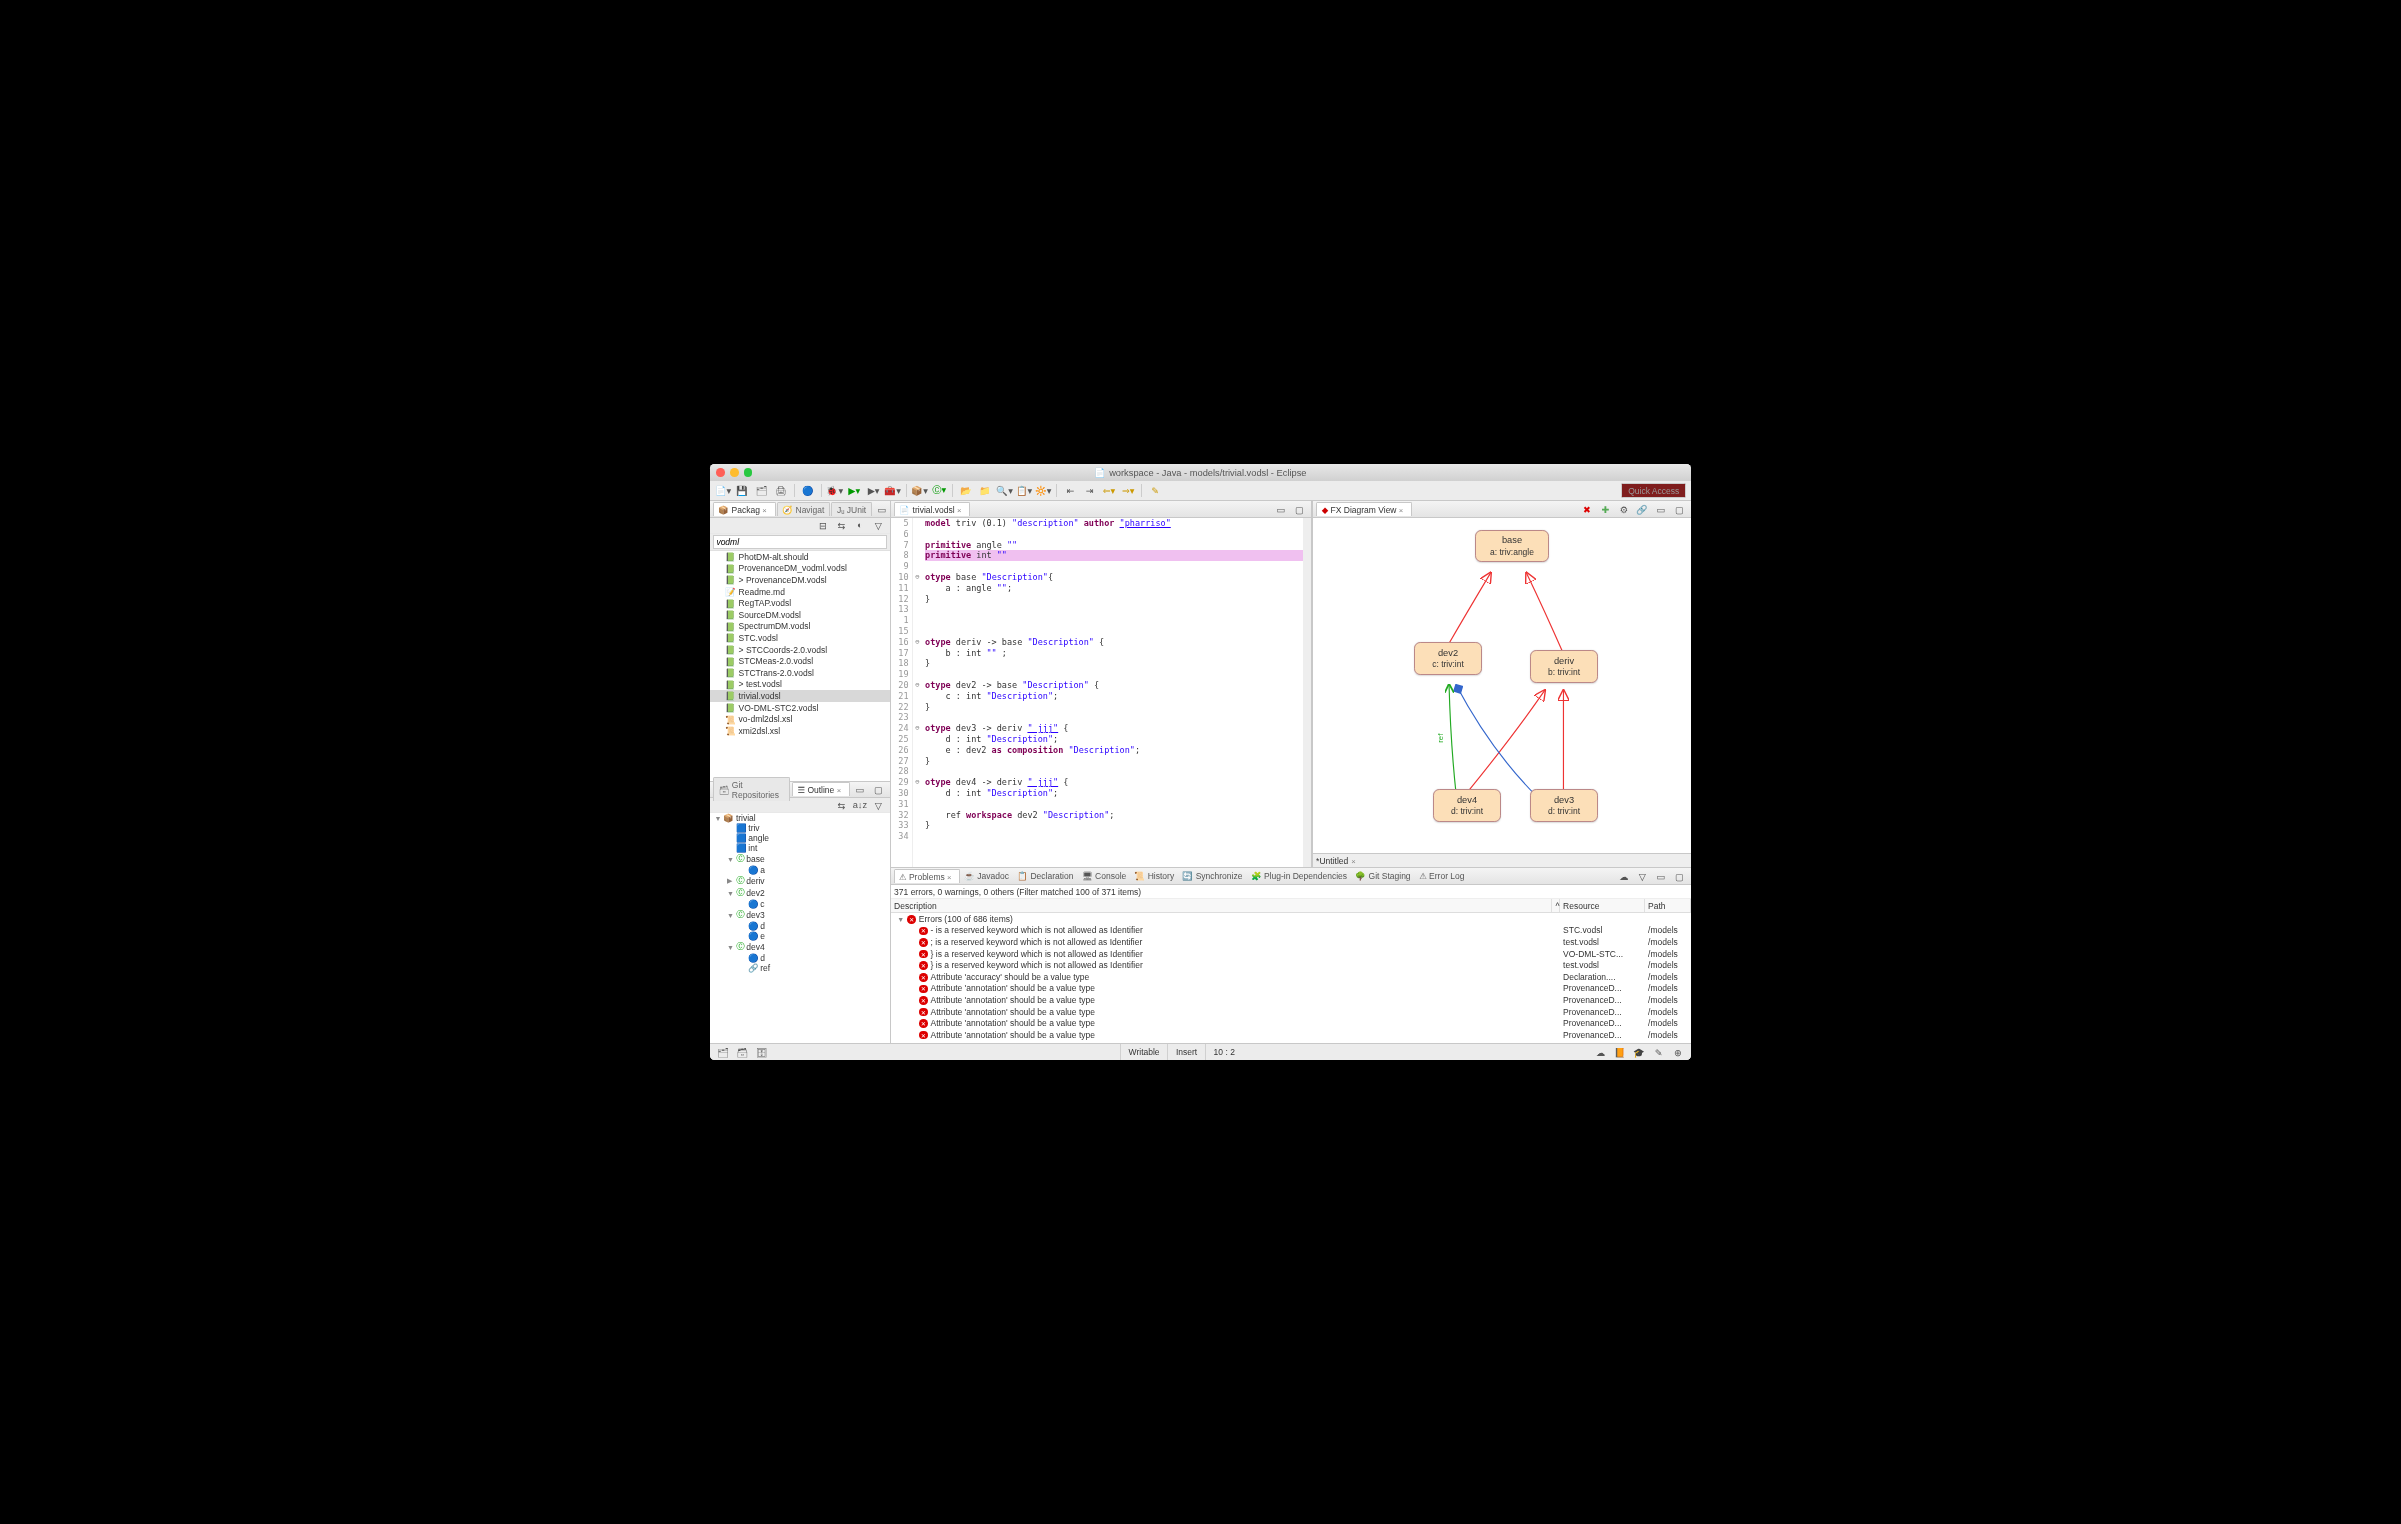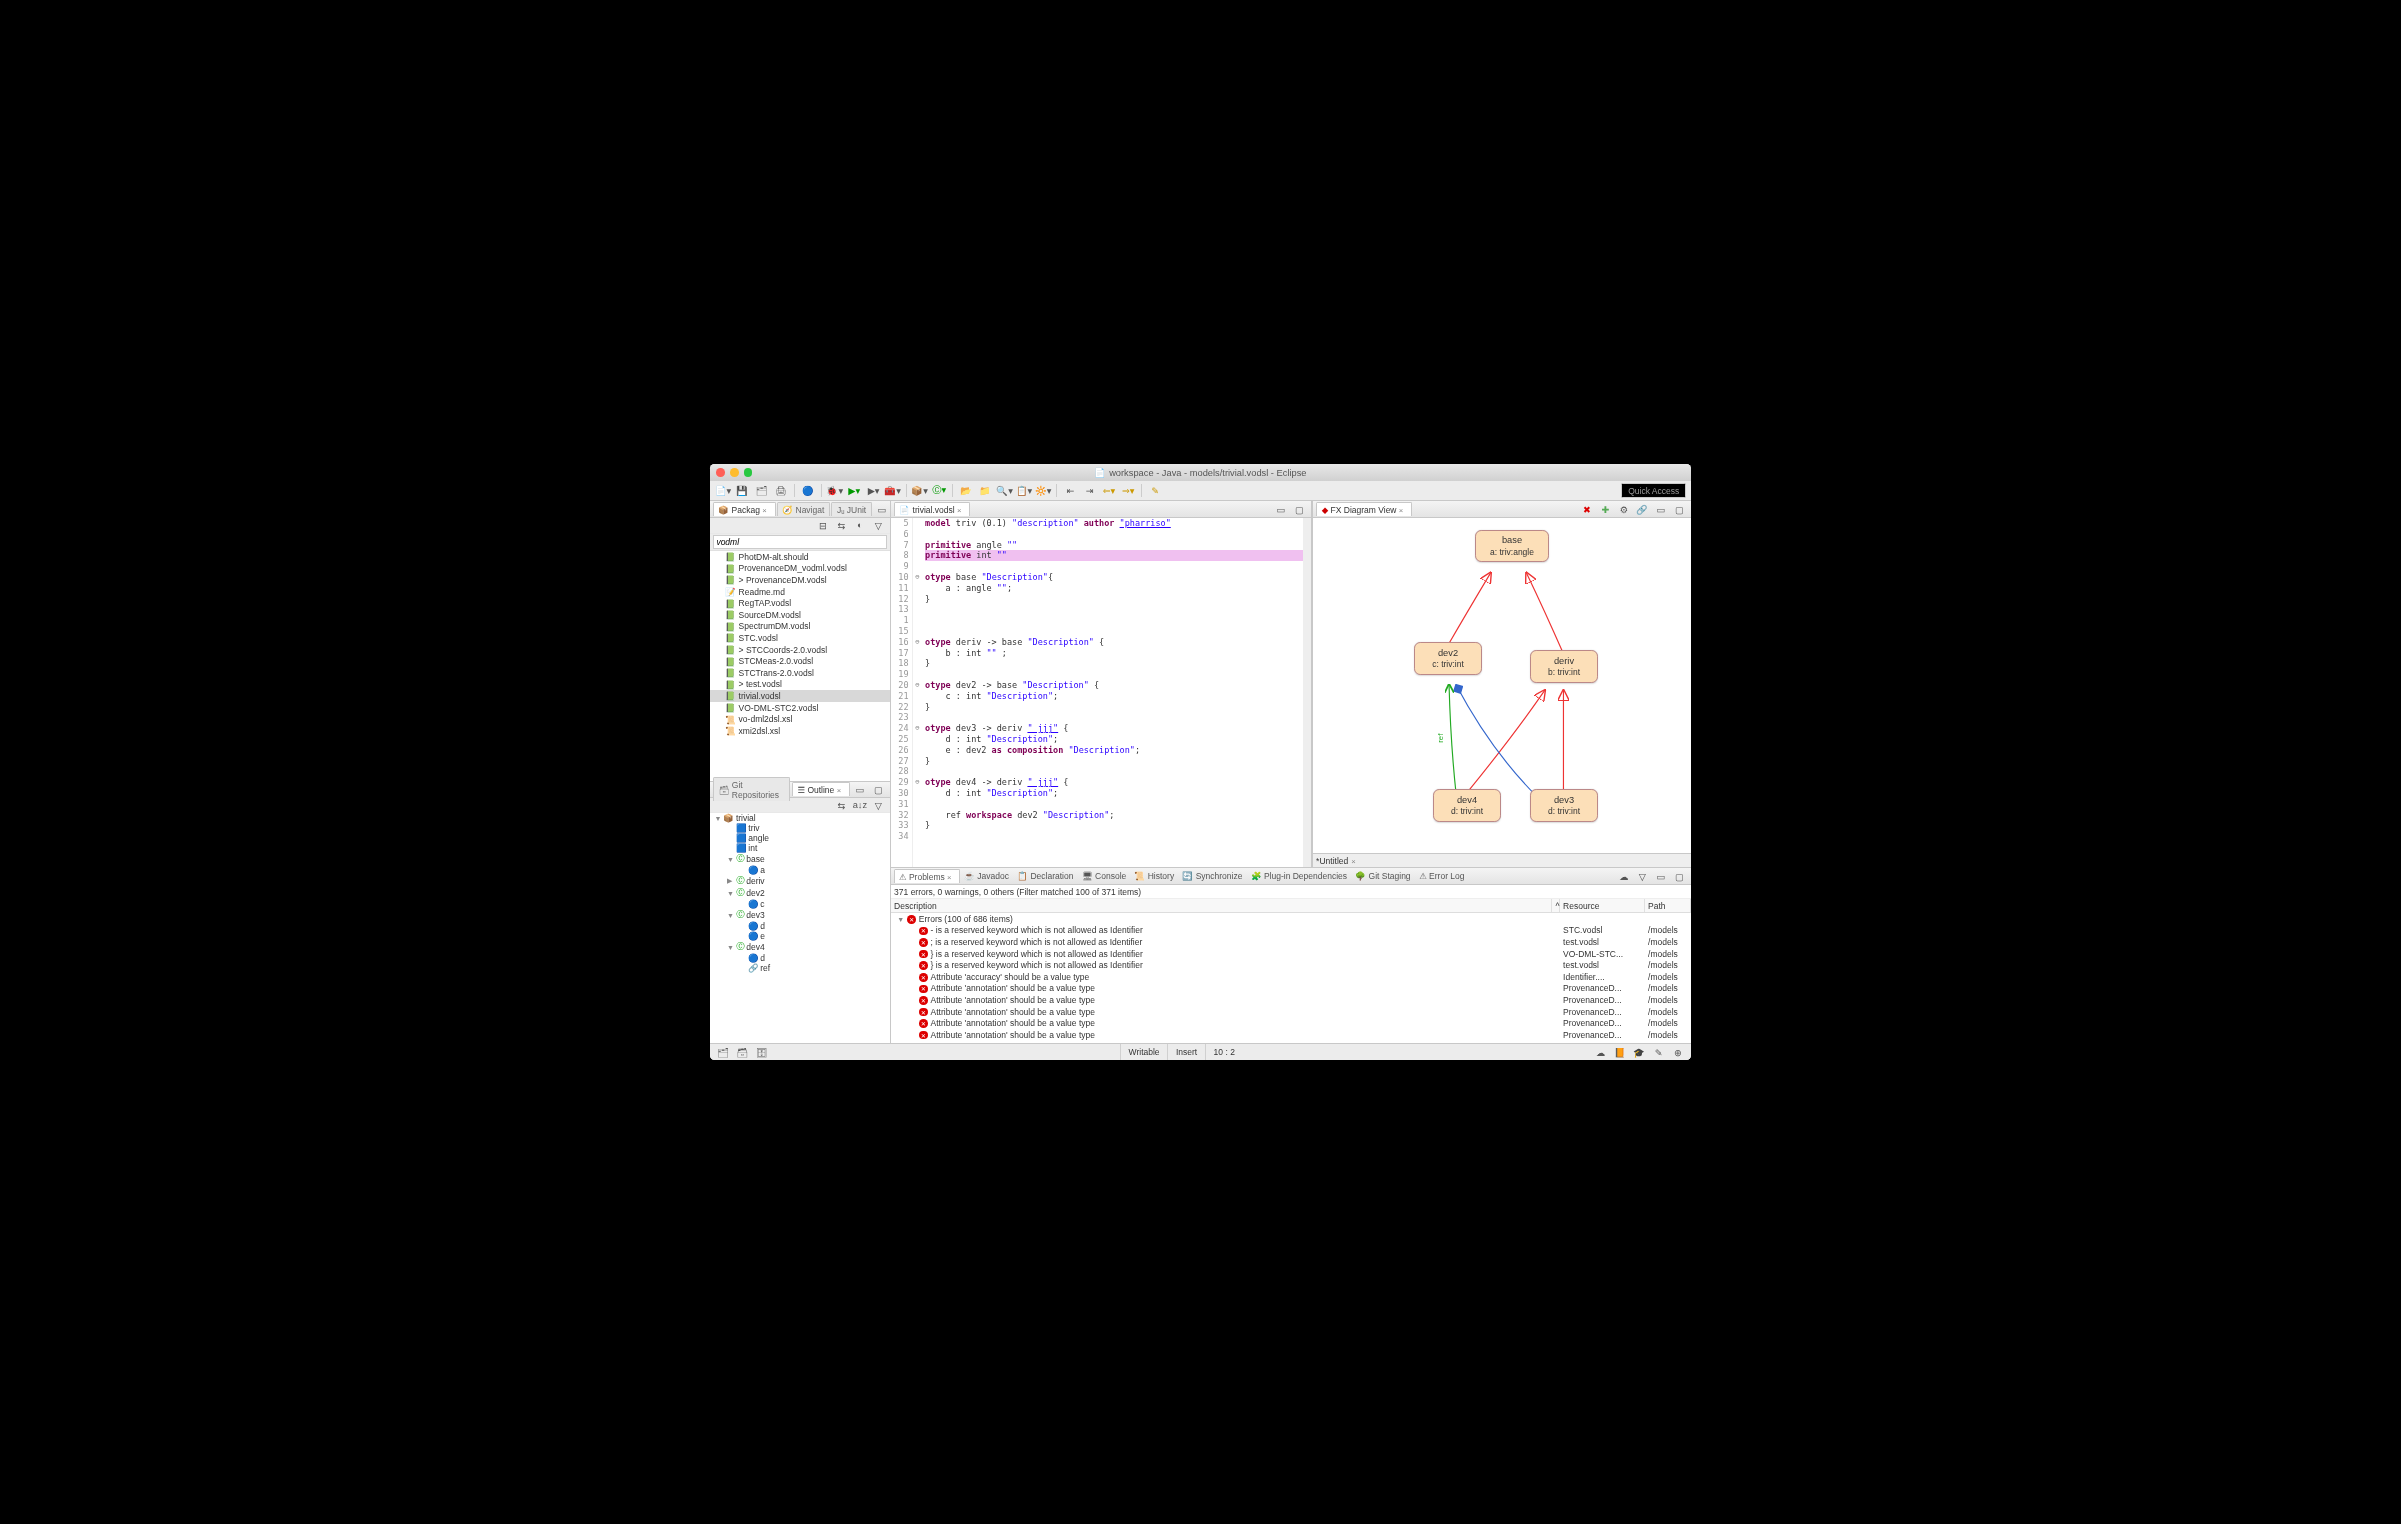--- a/index.html
+++ b/index.html
@@ -6,21 +6,21 @@
 body { font-family: "Helvetica Neue", Arial, sans-serif; font-size: 8.5px; background: #000; display: flex; align-items: center; justify-content: center; height: 100vh; color: #333; }
 .window { width: 981px; height: 596px; background: #ececec; border-radius: 4.6px; overflow: hidden; display: flex; flex-direction: column; box-shadow: 0 7.7px 31px rgba(0,0,0,0.5); }
 .titlebar { height: 17px; background: linear-gradient(#e8e8e8,#d0d0d0); display: flex; align-items: center; padding: 0 6.2px; position: relative; }
 .traffic { display: flex; gap: 5.4px; }
 .dot { width: 8.5px; height: 8.5px; border-radius: 50%; }
 .dot.r { background:#ff5f57; } .dot.y{background:#febc2e;} .dot.g{background:#28c840;}
 .titlebar .title { position: absolute; left: 0; right: 0; text-align: center; font-size: 9.3px; color: #555; display:flex; align-items:center; justify-content:center; gap:3.1px;}
 .toolbar { height: 20px; background: #ececec; border-bottom: 0.8px solid #c8c8c8; display: flex; align-items: center; padding: 0 4.6px; gap: 2.3px; }
 .tbtn { width: 17px; height: 15.5px; display:inline-flex; align-items:center; justify-content:center; font-size:9.3px; color:#555; border-radius:1.5px;}
 .sep{width:0.8px;height:12.4px;background:#ccc;margin:0 2.3px;}
-.quick { margin-left:auto; border:0.8px solid #ccc; background:#000000; padding:1.5px 6.2px; color:#999; font-size:8.5px; border-radius:1.5px;}
+.quick { margin-left:auto; border:0.8px solid #ccc; background:#7f1d1d; padding:1.5px 6.2px; color:#999; font-size:8.5px; border-radius:1.5px;}
 .main { flex:1; display:flex; min-height:0; }
 .left-col{width:181px;display:flex;flex-direction:column;border-right:0.8px solid #c8c8c8;}
 .center-col{flex:1;display:flex;flex-direction:column;min-width:0;}
 .right-col{width:379px;display:flex;flex-direction:column;border-left:0.8px solid #c8c8c8;}
 .view-header{height:17px;background:linear-gradient(#f4f4f4,#e4e4e4);border-bottom:0.8px solid #c8c8c8;display:flex;align-items:center;padding:0 3.1px;font-size:8.5px;gap:1.5px;}
 .tab{background:#fff;border:0.8px solid #c8c8c8;border-bottom:none;padding:1.5px 4.6px;display:inline-flex;align-items:center;gap:2.3px;border-radius:1.5px 1.5px 0 0;font-size:8.5px;}
 .tab.inactive{background:#e8e8e8;color:#666;}
 .vh-icons{margin-left:auto;display:flex;gap:1.5px;}
 .pkg-body{flex:1;overflow-y:auto;background:#fff;font-size:8.5px;}
 .filter-row{padding:1.5px 3.1px;border-bottom:0.8px solid #e0e0e0;}
@@ -523,21 +523,21 @@
               </div>
               <div class="prob-row">
                 <div class="col-desc" style="padding-left:28px"><span class="err-ico">✕</span><span>}  is a reserved keyword which is not allowed as Identifier</span></div>
                 <div style="width:7.7px"></div>
                 <div class="col-res">test.vodsl</div>
                 <div class="col-path">/models</div>
               </div>
               <div class="prob-row">
                 <div class="col-desc" style="padding-left:28px"><span class="err-ico">✕</span><span>Attribute 'accuracy' should be a value type</span></div>
                 <div style="width:7.7px"></div>
-                <div class="col-res">Identifier....</div>
+                <div class="col-res">Declaration....</div>
                 <div class="col-path">/models</div>
               </div>
               <div class="prob-row">
                 <div class="col-desc" style="padding-left:28px"><span class="err-ico">✕</span><span>Attribute 'annotation' should be a value type</span></div>
                 <div style="width:7.7px"></div>
                 <div class="col-res">ProvenanceD...</div>
                 <div class="col-path">/models</div>
               </div>
               <div class="prob-row">
                 <div class="col-desc" style="padding-left:28px"><span class="err-ico">✕</span><span>Attribute 'annotation' should be a value type</span></div>

